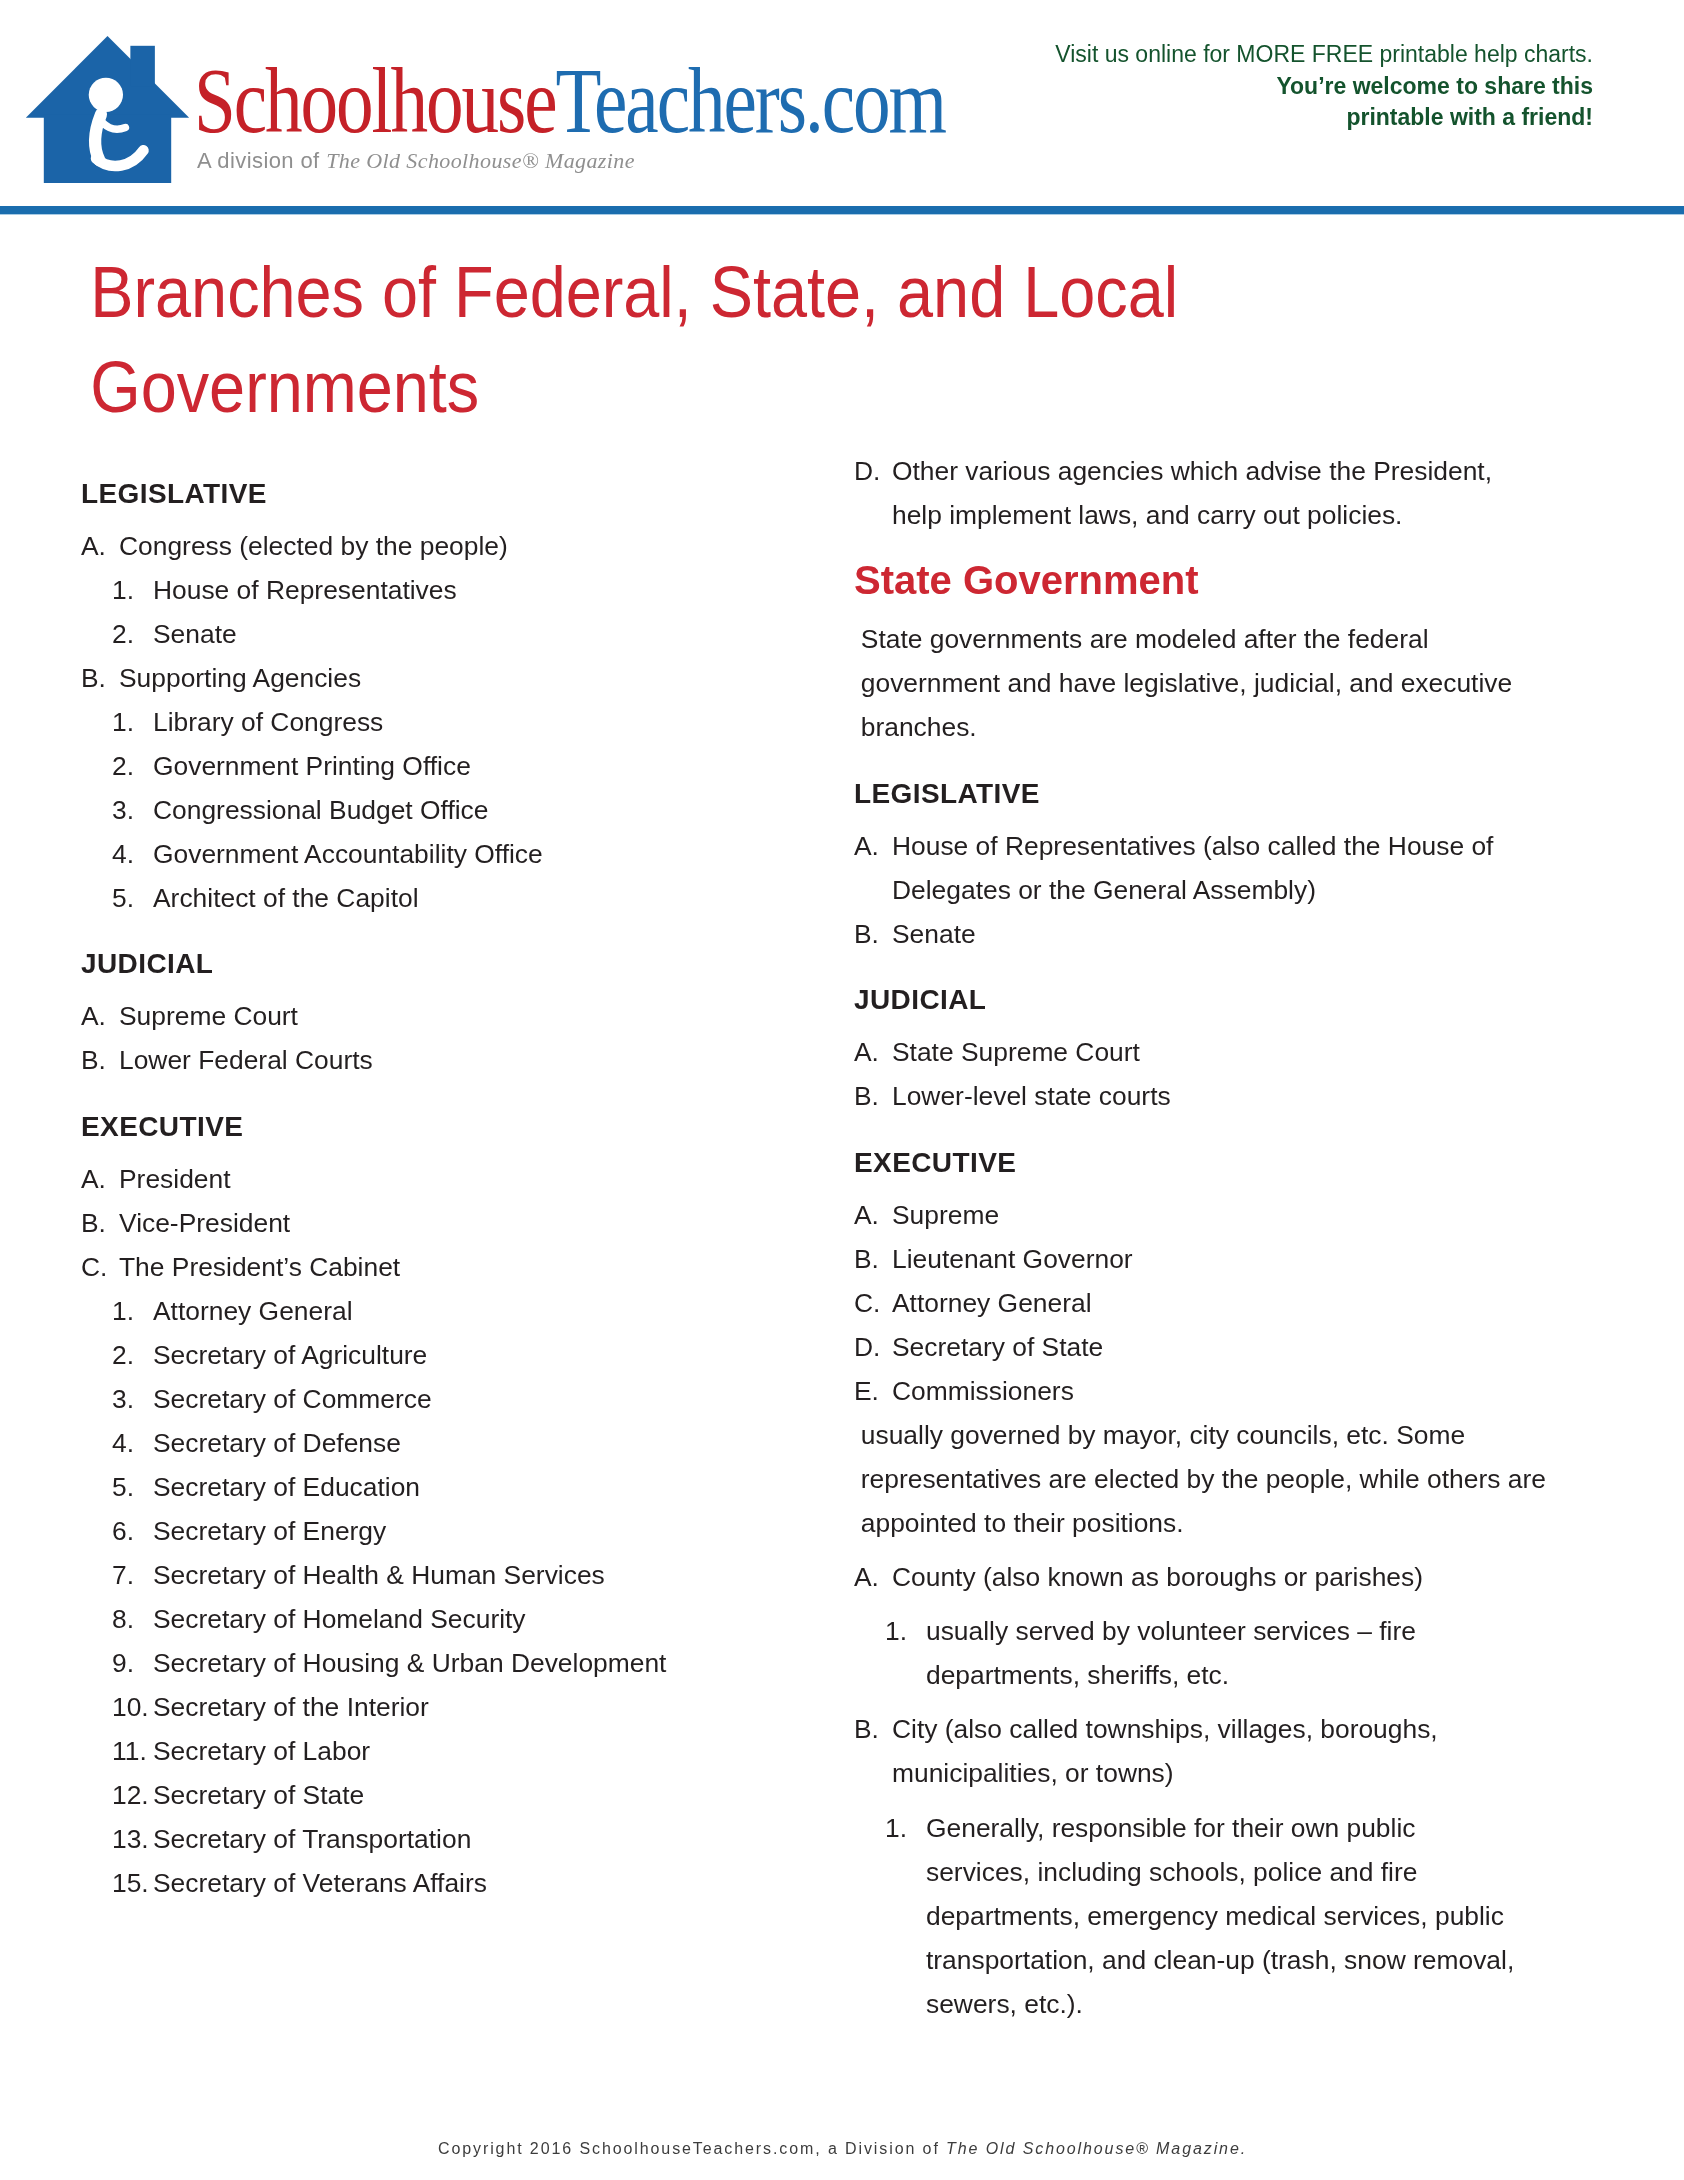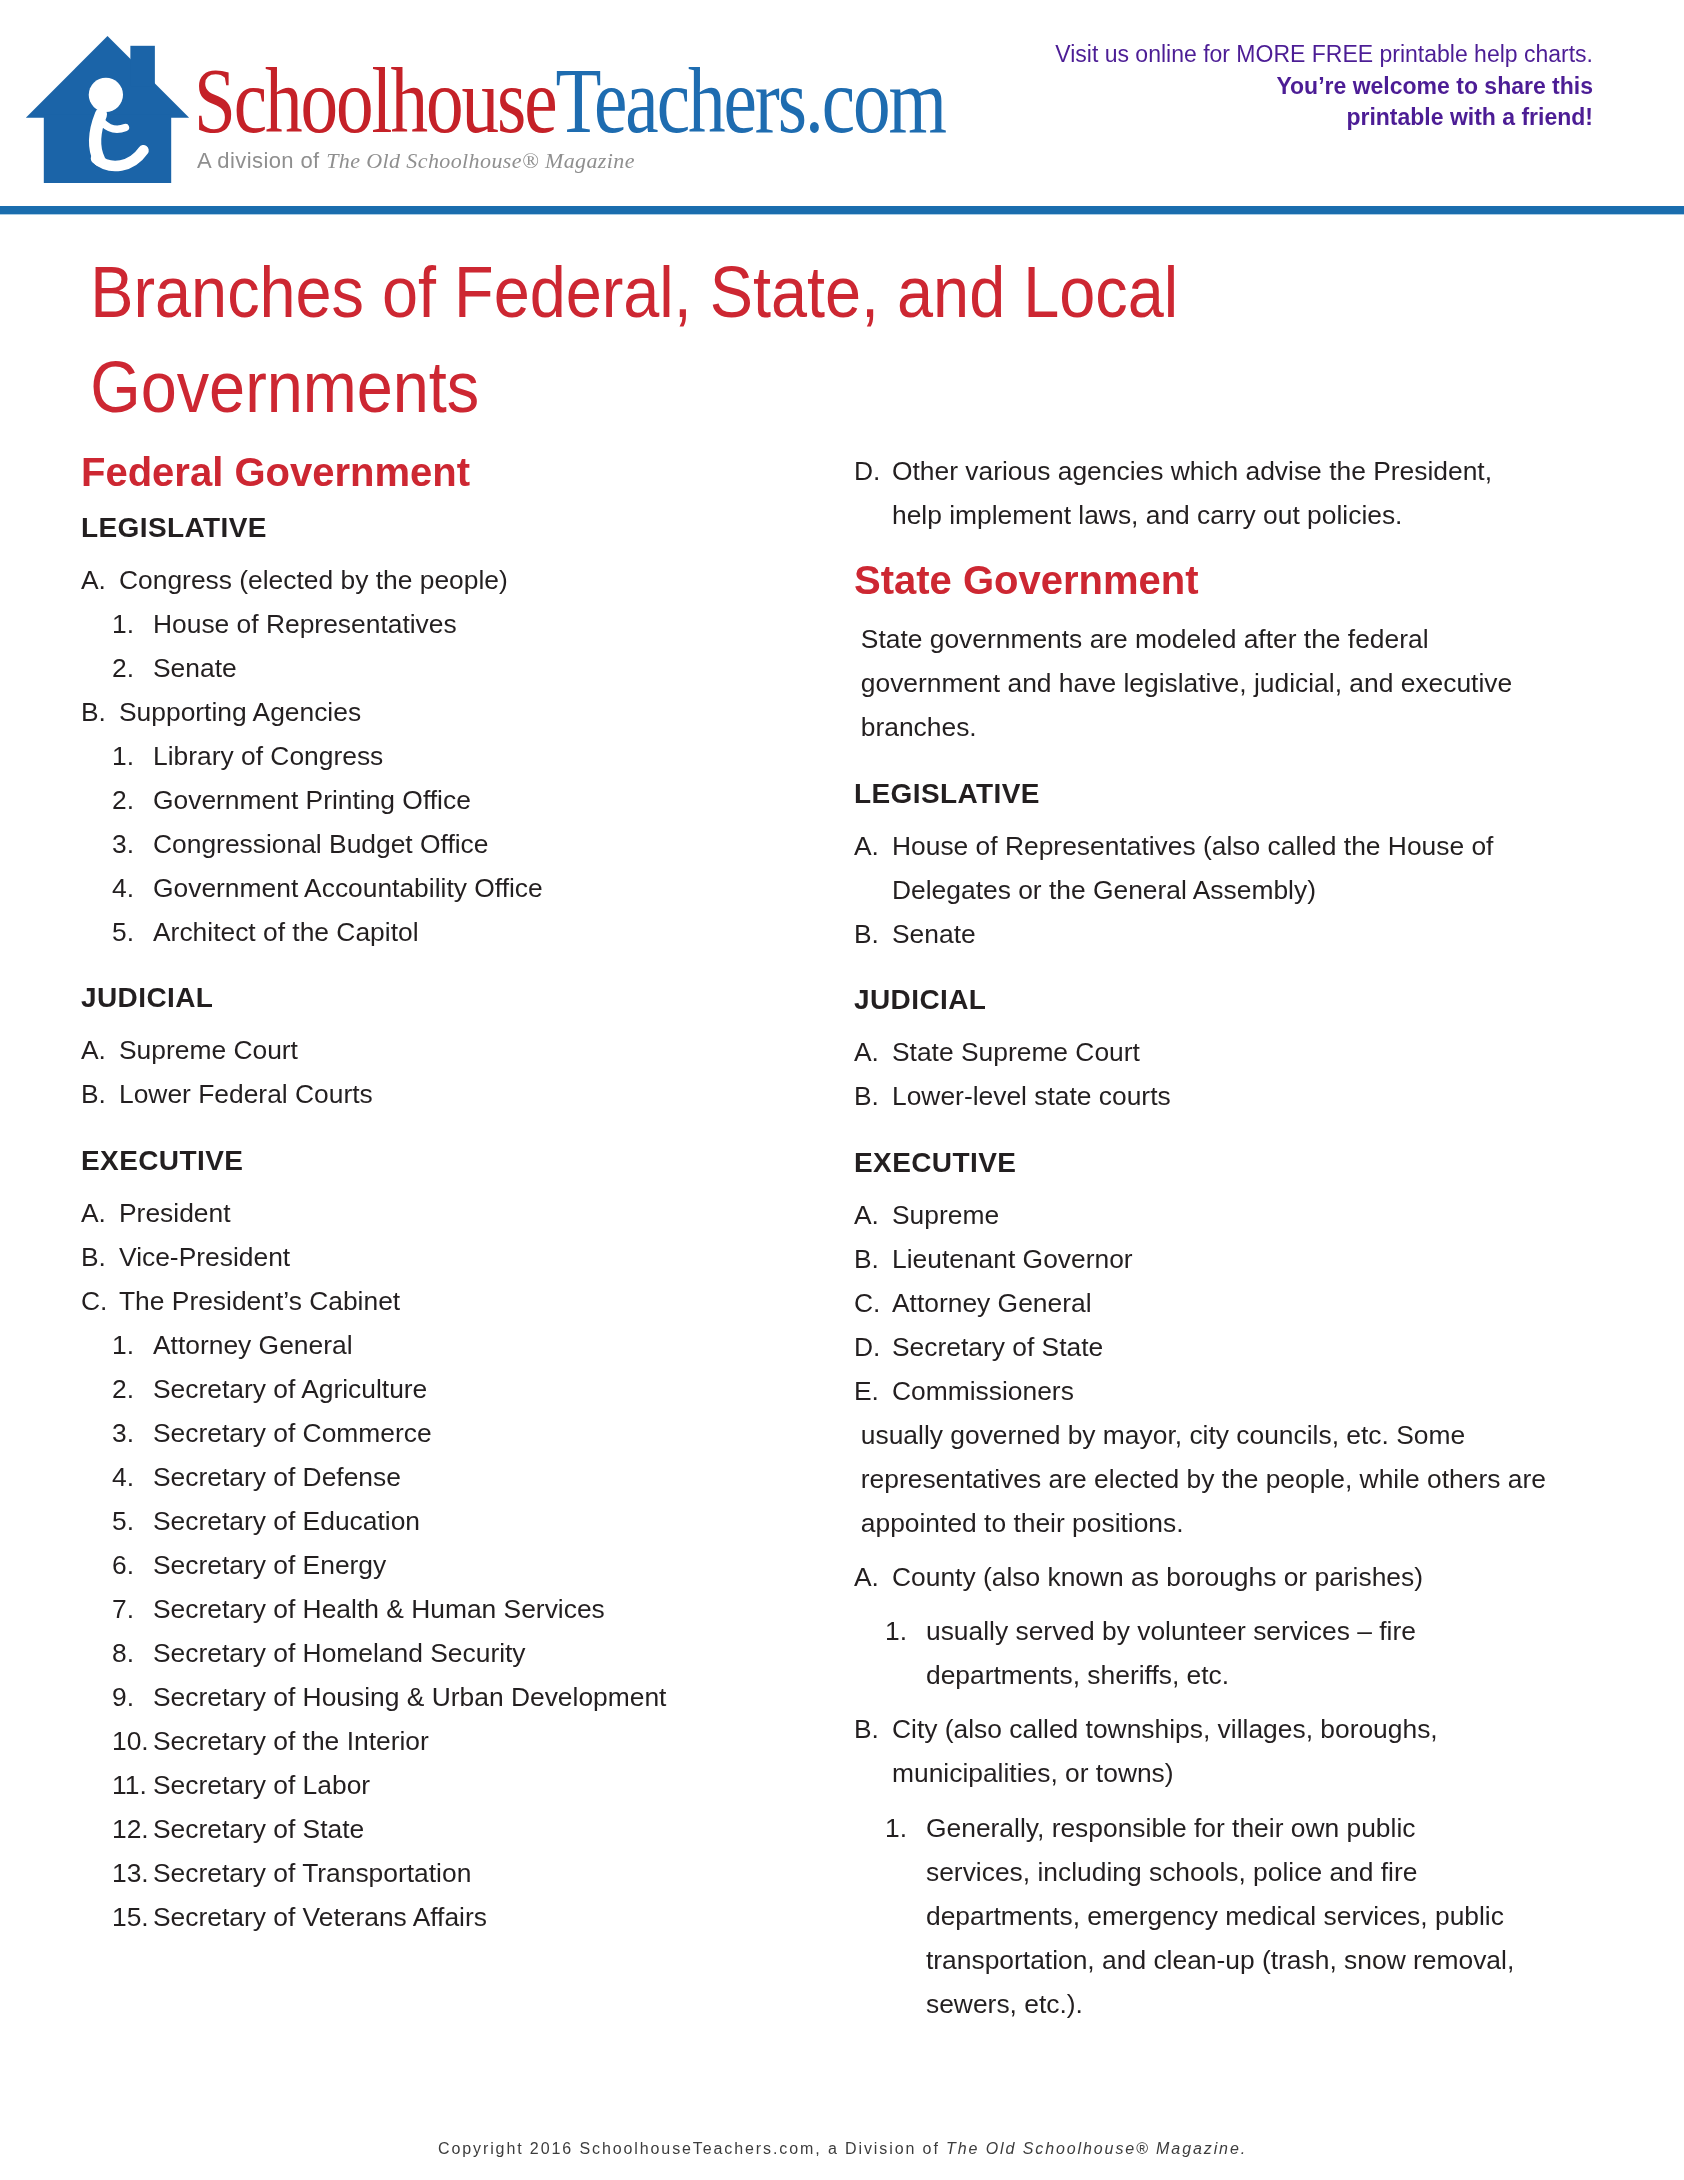--- a/index.html
+++ b/index.html
@@ -53,21 +53,21 @@
   .tagline-name {
     font-family: "Liberation Serif", "DejaVu Serif", serif;
     font-style: italic;
   }
   .promo {
     position: absolute;
     top: 39px; right: 92px;
     text-align: right;
     font-size: 23px;
     line-height: 31.5px;
-    color: #4c1d95;
+    color: #14532d;
   }
   .promo-bold { font-weight: bold; }
 
   .bar {
     position: absolute;
     left: 0; top: 206px;
     width: 100%; height: 9.4px;
     background: var(--bar_blue);
     border-bottom: 1.7px solid #a8cbe4;
   }
@@ -153,21 +153,20 @@
 
 <div class="bar"></div>
 
 <h1 class="title">
   <span class="title-line">Branches of Federal, State, and Local</span>
   <span class="title-line">Governments</span>
 </h1>
 
 <main>
   <section class="col left">
-      <div class="row sechead">Federal Government</div>
       <div class="row subhead">LEGISLATIVE</div>
       <div class="row alpha">
         <span class="marker">A.</span>
         <span class="text">Congress (elected by the people)</span>
       </div>
       <div class="row num">
         <span class="marker">1.</span>
         <span class="text">House of Representatives</span>
       </div>
       <div class="row num">

